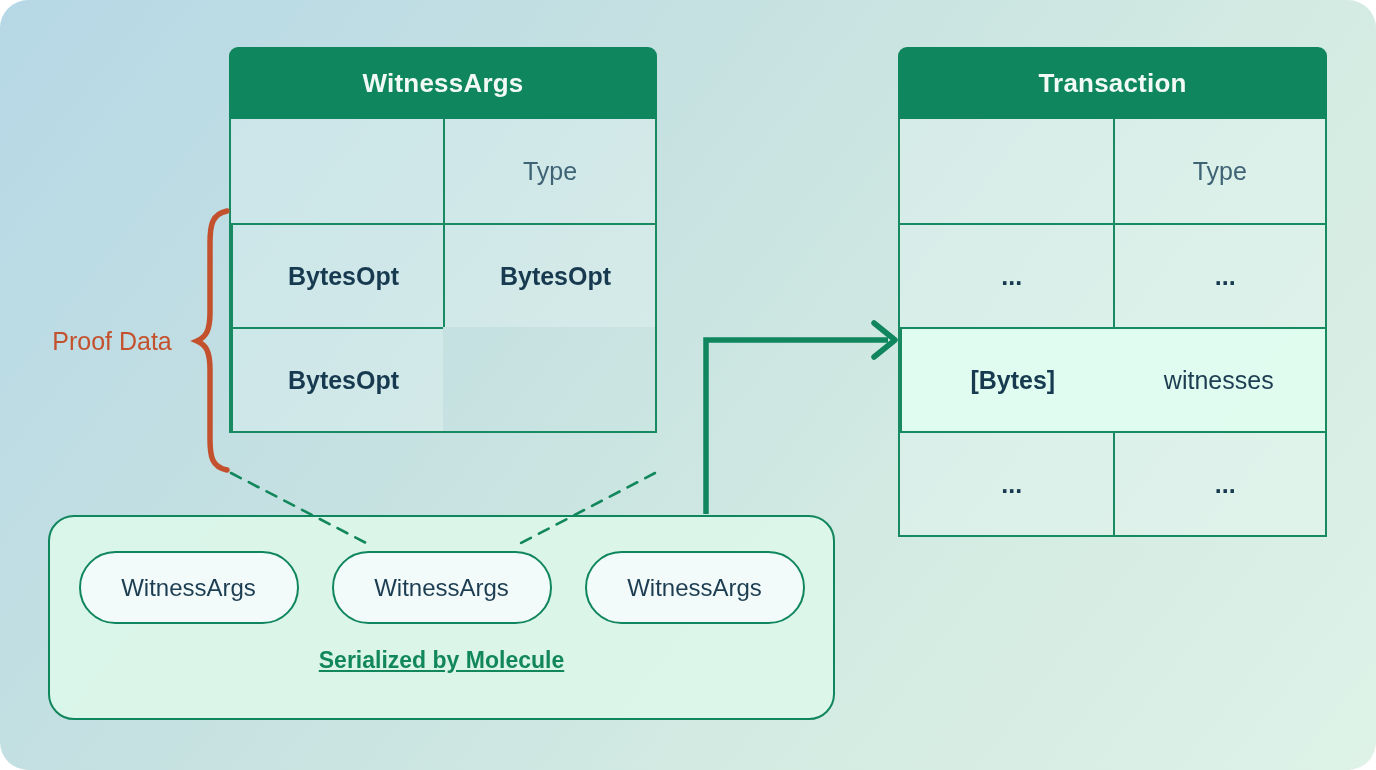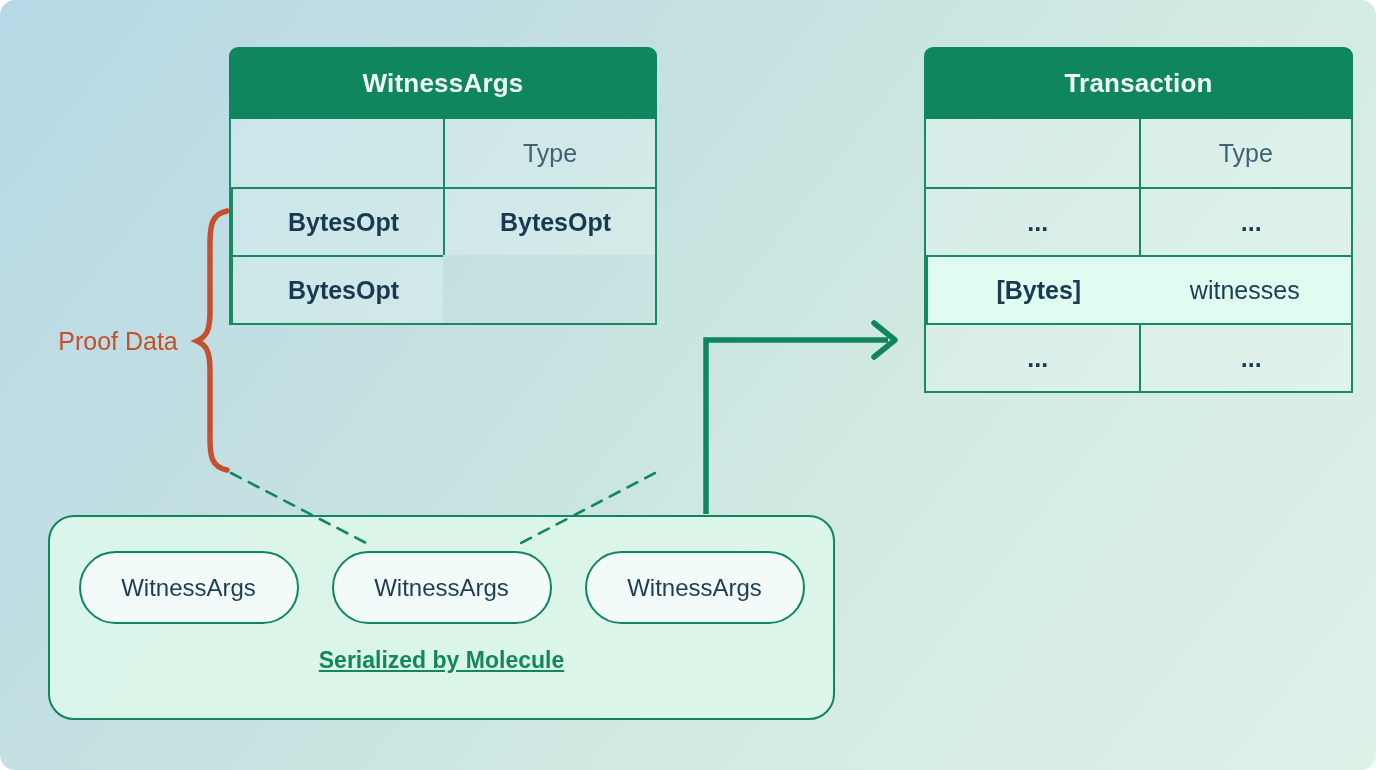--- a/index.html
+++ b/index.html
@@ -5,29 +5,29 @@
   html, body {
     margin: 0;
     padding: 0;
     background: #ffffff;
     font-family: "Liberation Sans", "DejaVu Sans", sans-serif;
   }
   .canvas {
     position: relative;
     width: 1376px;
     height: 770px;
-    border-radius: 15px;
+    border-radius: 28px;
     overflow: hidden;
     background: linear-gradient(128deg, #b6d8e6 0%, #c6e1e1 38%, #d3ebe2 68%, #def2e8 100%);
   }
 
   
   .dtable { position: absolute; width: 428px; }
   .dtable.witnessargs { left: 229px; top: 47px; }
-  .dtable.transaction { left: 924px; top: 47px; width: 429px; text-align: right; }
+  .dtable.transaction { left: 898px; top: 47px; width: 429px; text-align: right; }
 
   .thead {
     height: 72px;
     background: #0f865d;
     border-radius: 9px 9px 0 0;
     color: #f2faf6;
     font-size: 26px;
     font-weight: bold;
     display: flex;
     align-items: center;
@@ -35,40 +35,40 @@
     letter-spacing: 0.2px;
   }
   .tbody {
     display: grid;
     grid-template-columns: 1fr 1fr;
     border: 2px solid #178a62;
     border-top: none;
     box-sizing: border-box;
   }
   .cell {
-    height: 68px;
+    height: 104px;
     box-sizing: border-box;
     display: flex;
     align-items: center;
     justify-content: center;
     font-size: 25px;
     color: #1c3d52;
     background: rgba(240, 252, 249, 0.30);
     border-top: 2px solid #178a62;
   }
   .cell.first { border-top: none; }
   .cell.colType { border-left: 2px solid #178a62; }
   .cell.muted { color: #3e6375; }
   .cell.boldType { font-weight: bold; color: #173a50; padding-left: 11px; }
   .cell.hl { background: rgba(224, 252, 239, 0.95); }
 
   
   .proof-label {
     position: absolute;
-    left: 38px;
+    left: 32px;
     top: 327px;
     width: 160px;
     text-align: center;
     font-size: 25px;
     color: #c4512d;
   }
 
   
   .serial-box {
     position: absolute;

